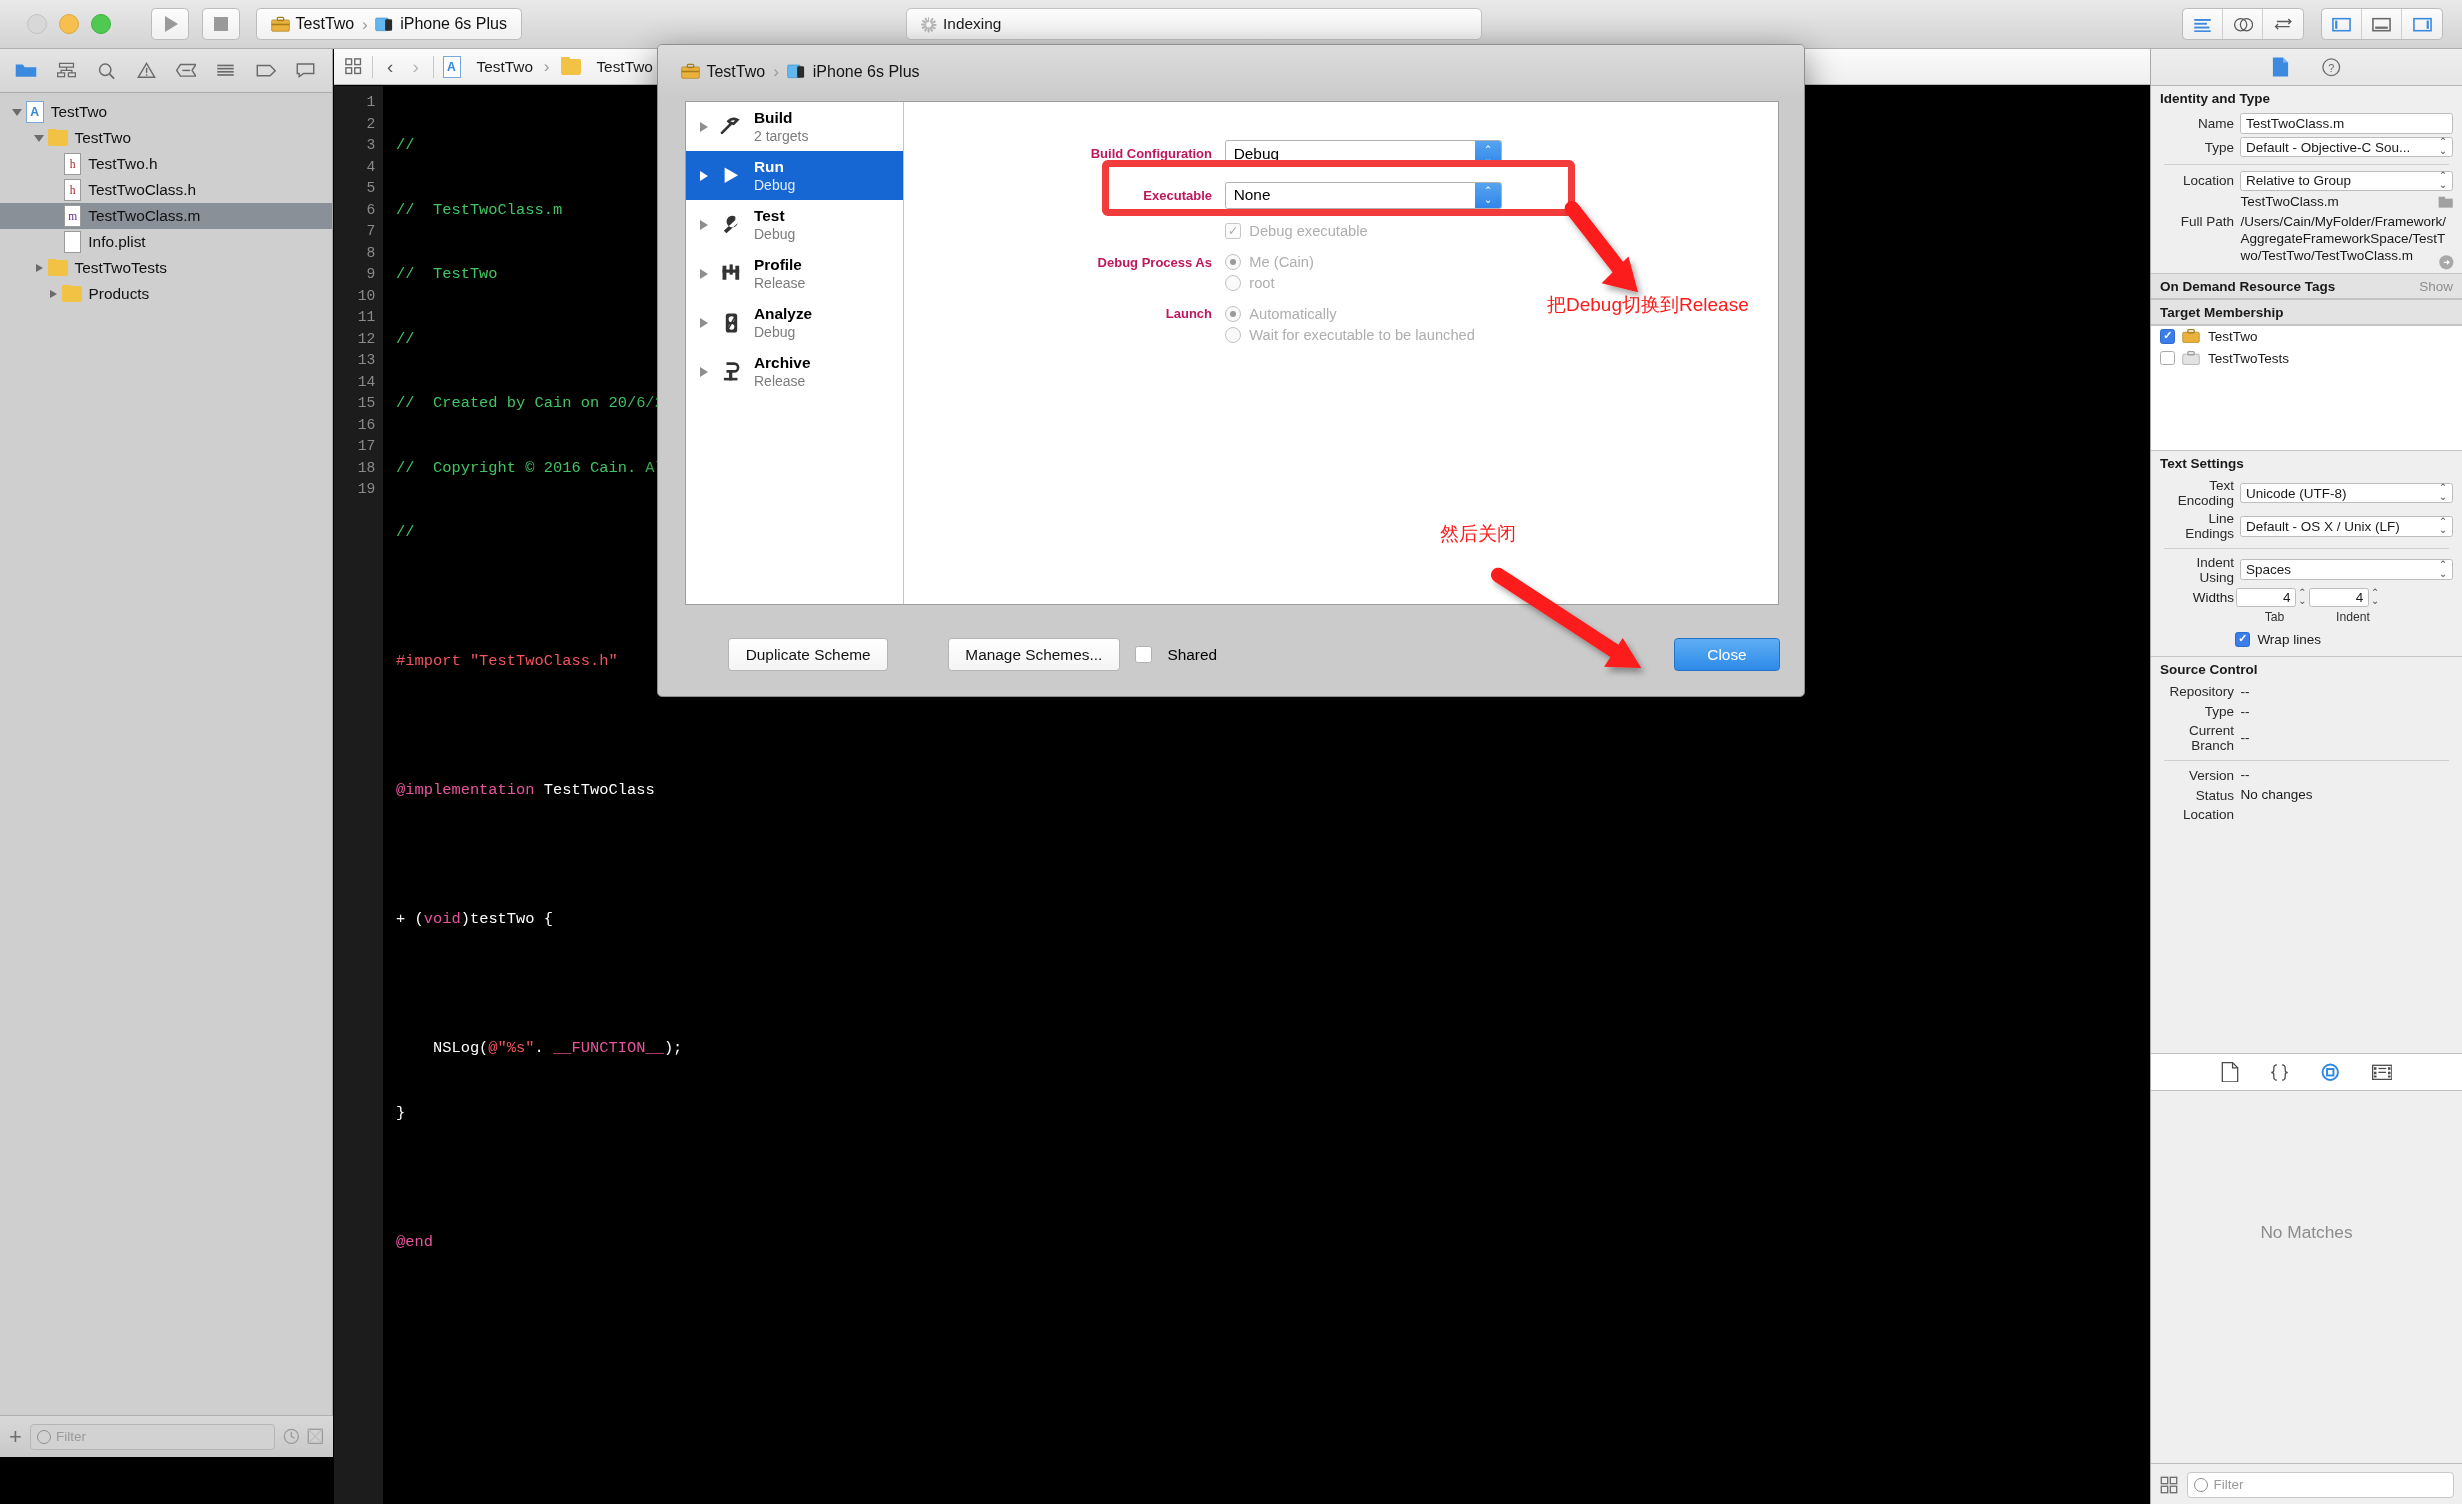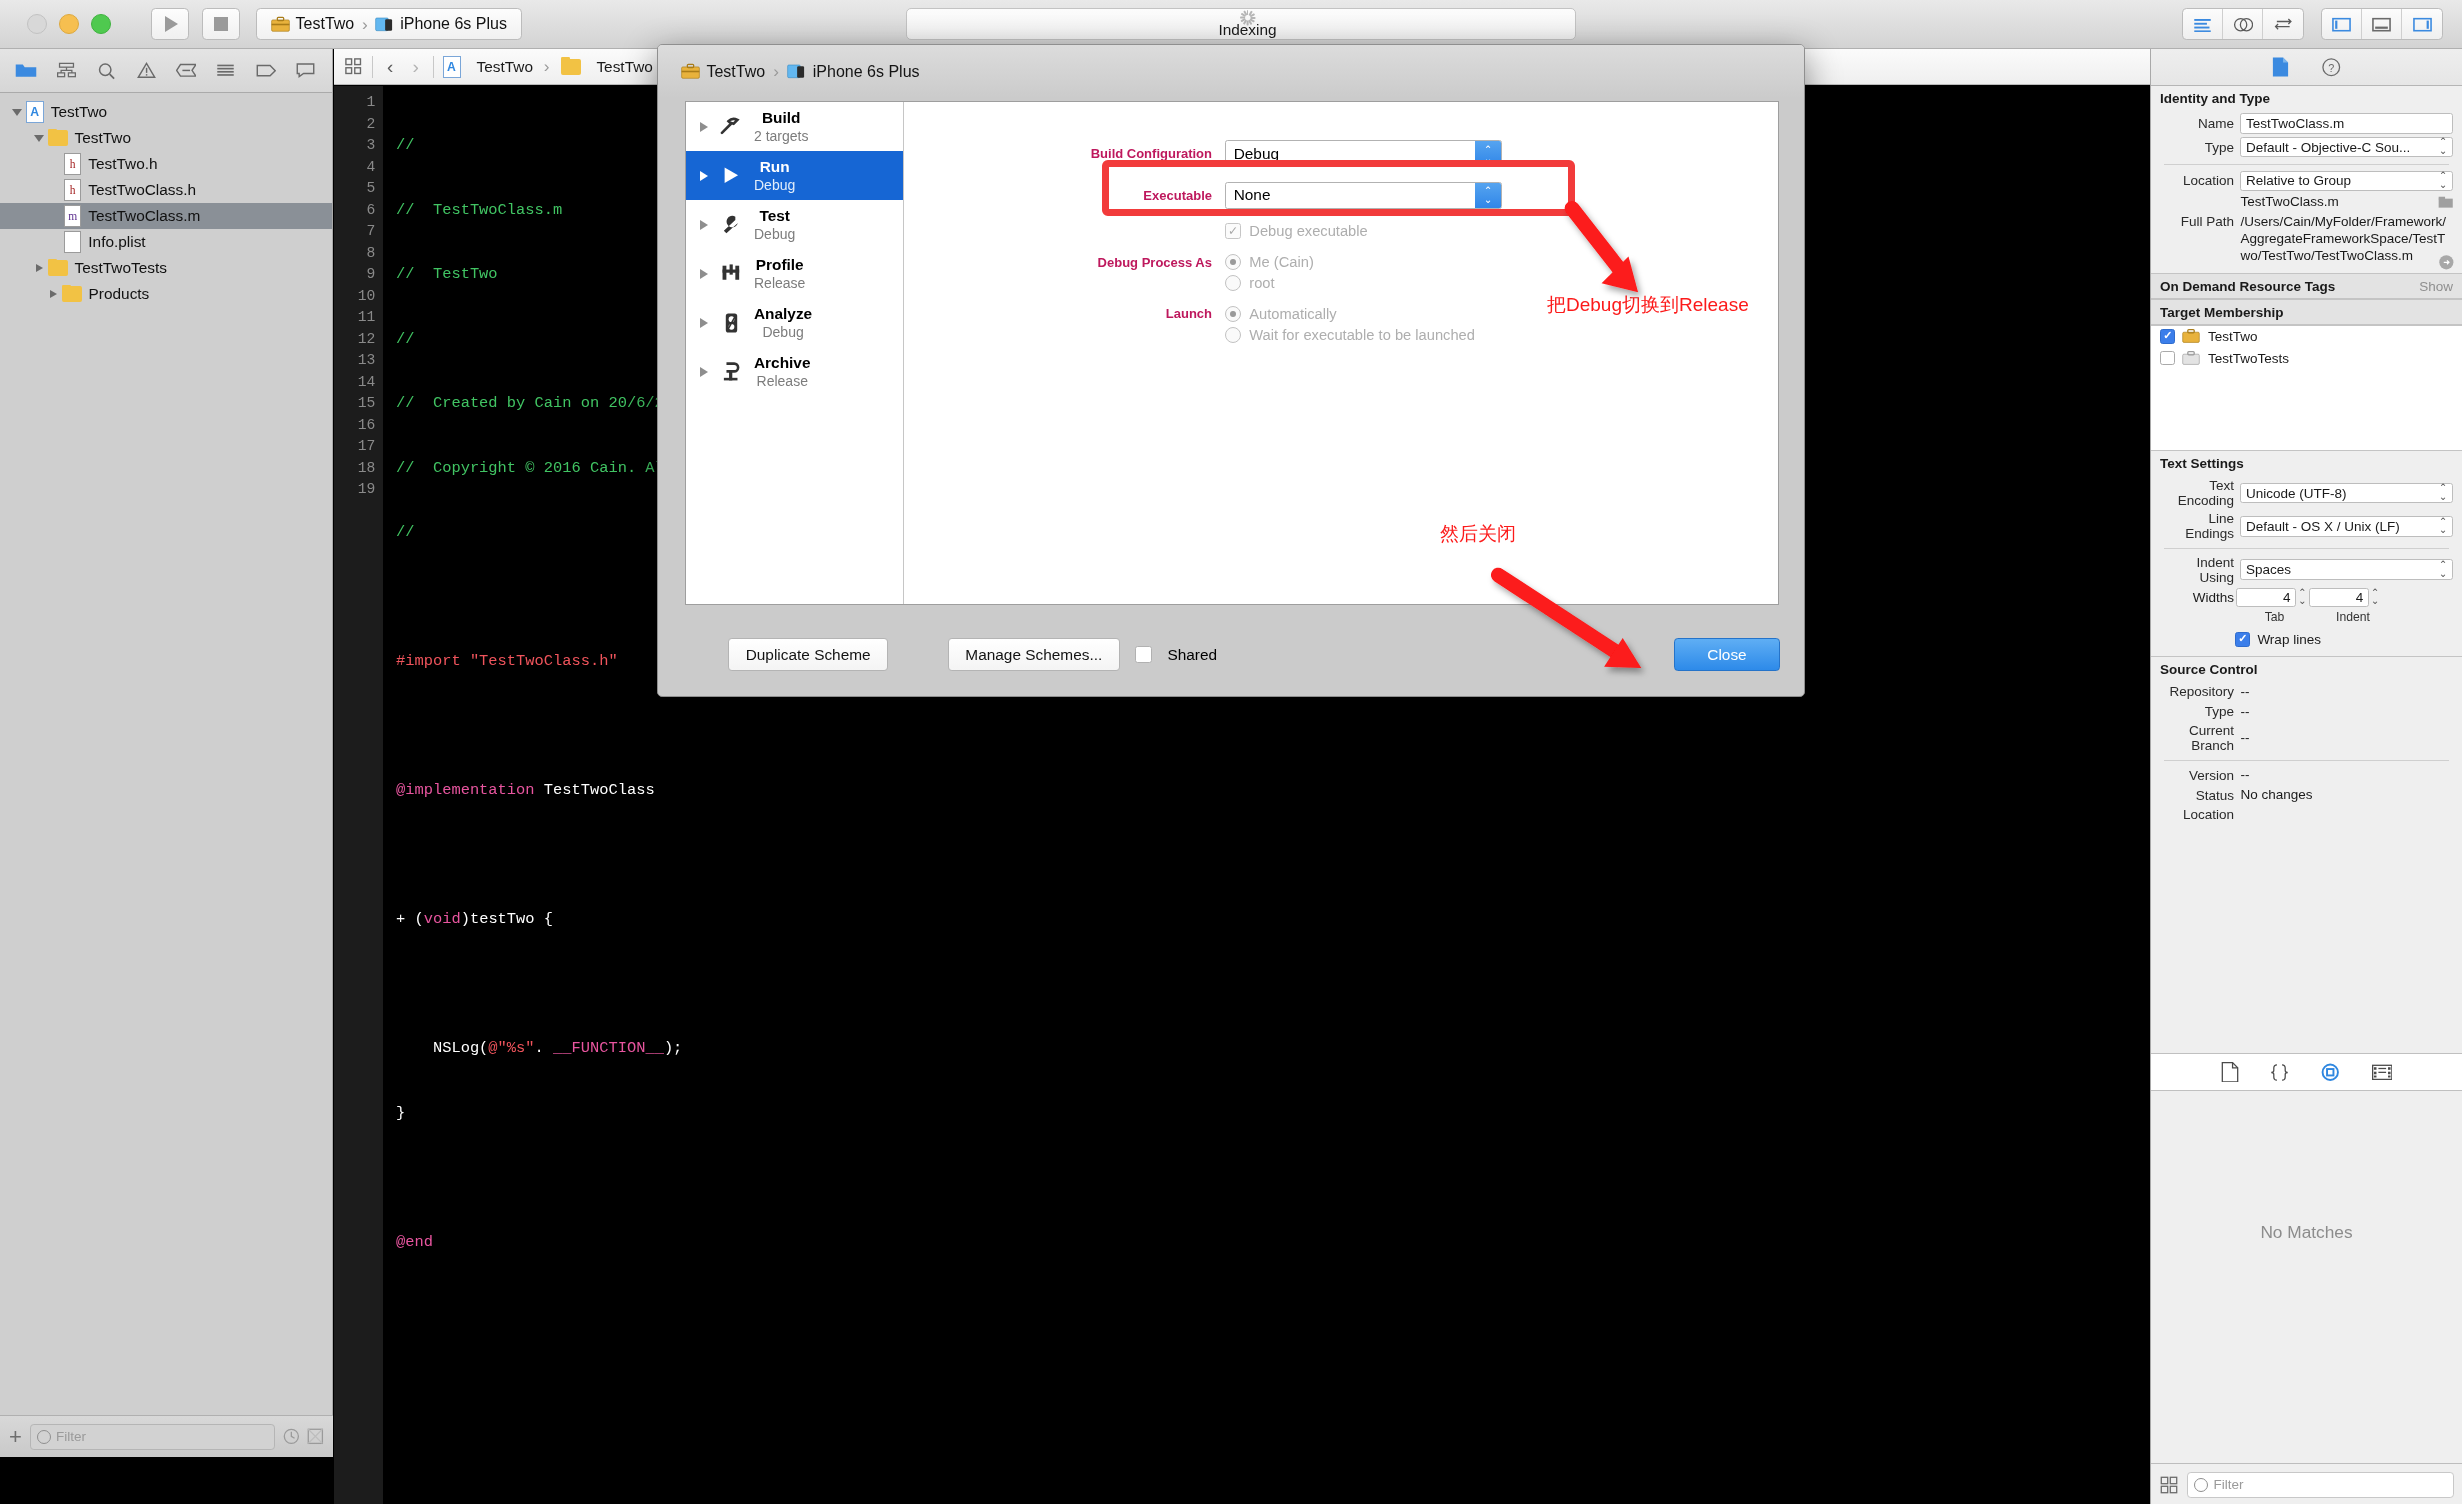--- a/index.html
+++ b/index.html
@@ -42,25 +42,25 @@
   .scheme-box {
     margin-left: 15.4px; height: 32px;
     background: linear-gradient(to bottom,#fdfdfd,#f1f1f1);
     border: 0.6px solid #bcbcbc; border-radius: 4.5px;
     display: flex; align-items: center; padding: 0 14px; gap: 5.8px;
     font-size: 16px; color: #111;
   }
   .chev-sep { color: #9a9a9a; font-size: 17.3px; margin: 0 1.9px; }
 
   .status-box {
-    position: absolute; left: 906px; top: 8.3px; width: 670px; height: 32px;
+    position: absolute; left: 906px; top: 8.3px; width: 576px; height: 32px;
     background: linear-gradient(to bottom,#fcfcfc,#f2f2f2);
     border: 0.6px solid #c3c3c3; border-radius: 5.1px;
     display: flex; align-items: center; padding-left: 13px; gap: 6.4px;
-    font-size: 15.4px; color: #1a1a1a; flex-direction: column;
+    font-size: 15.4px; color: #1a1a1a;
   }
   .spinner { width: 16.7px; height: 16.7px; position: relative; }
   .spinner i {
     position: absolute; left: 7.7px; top: 0.6px; width: 1.5px; height: 5.1px;
     background: #b6b6b6; border-radius: 0.6px;
     transform-origin: 0.8px 7.7px;
   }
 
   .tb-right { position: absolute; right: 19px; top: 8.3px; display: flex; gap: 16.7px; }
   .seg-group { display: flex; background: linear-gradient(to bottom,#fcfcfc,#efefef);
@@ -193,21 +193,21 @@
     background: #cbcbcb; border: 0.6px solid #8f8f8f; border-radius: 5.1px;
     box-shadow: 0 10.3px 35px rgba(0,0,0,0.45);
     overflow: hidden;
   }
   .sheet-head { height: 53px; background: linear-gradient(to bottom,#dcdcdc,#cbcbcb);
     display: flex; align-items: center; padding-left: 23px; gap: 6.4px;
     font-size: 16px; color: #141414; }
   .sheet-body { position: absolute; left: 27px; top: 56px; width: 1094px; height: 504px;
     background: #fff; border: 0.6px solid #9e9e9e; display: flex; }
   .scheme-list { width: 218px; border-right: 0.6px solid #c6c6c6; }
-  .sl-item { display: flex; align-items: center; height: 49px; padding-left: 14px; gap: 9px; text-align: center; }
+  .sl-item { display: flex; align-items: center; height: 49px; padding-left: 14px; gap: 9px; }
   .sl-item.sel { background: #1666d4; color: #fff; }
   .sl-tri { width: 0; height: 0; border-top: 5.8px solid transparent; border-bottom: 5.8px solid transparent;
     border-left: 8.3px solid #8e8e8e; flex:none; }
   .sl-item.sel .sl-tri { border-left-color: #fff; }
   .sl-txt .t1 { font-weight: bold; font-size: 15.4px; line-height: 18px; }
   .sl-txt .t2 { font-size: 14px; color: #7c7c7c; line-height: 18px; }
   .sl-item.sel .t2 { color: #e2eefb; }
   .sl-ic { width: 28px; flex: none; display: flex; align-items: center; justify-content: center; }
 
   .sheet-right { flex: 1; position: relative; }

